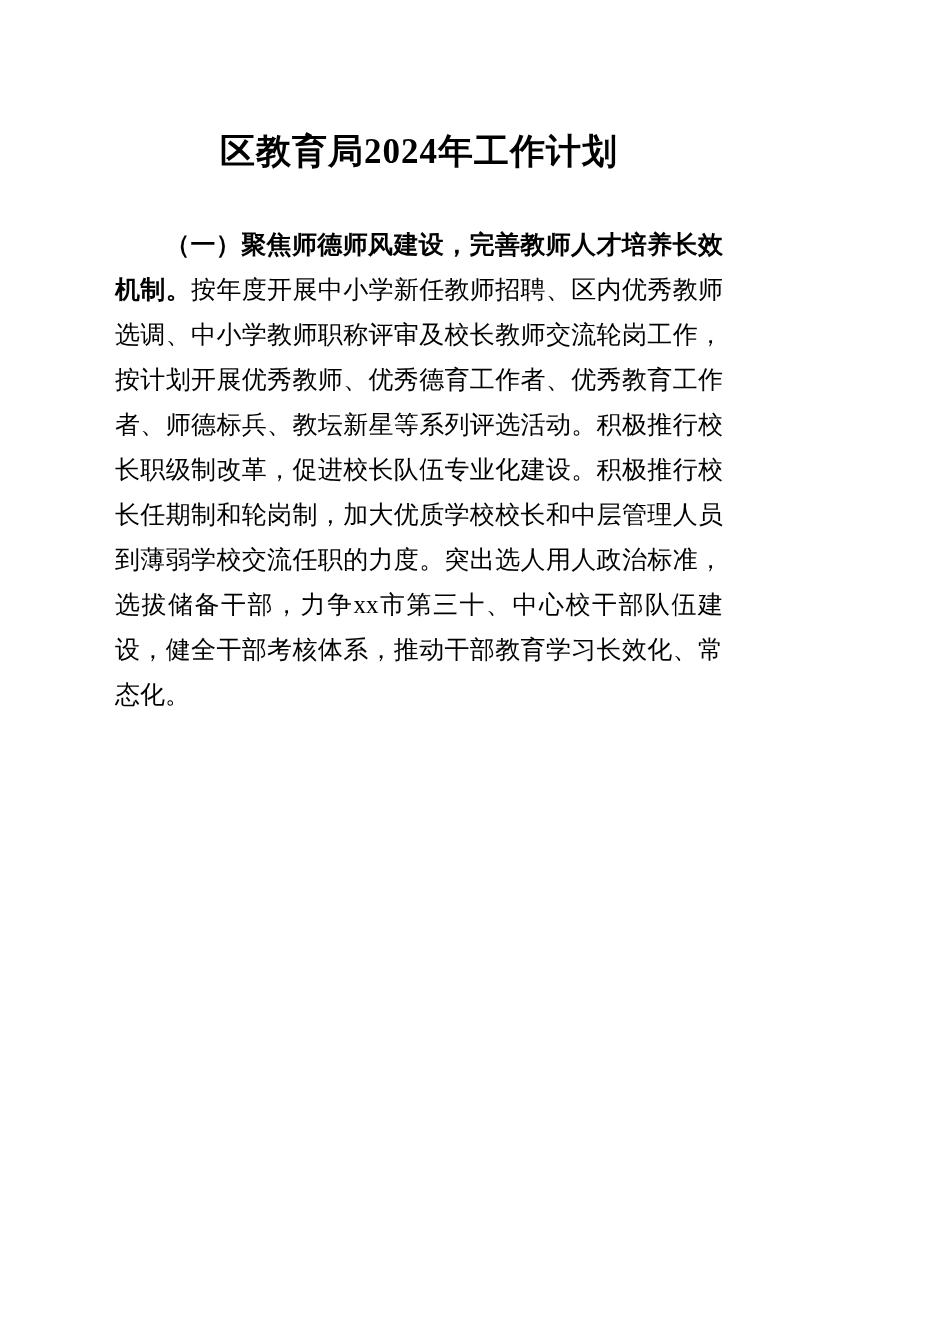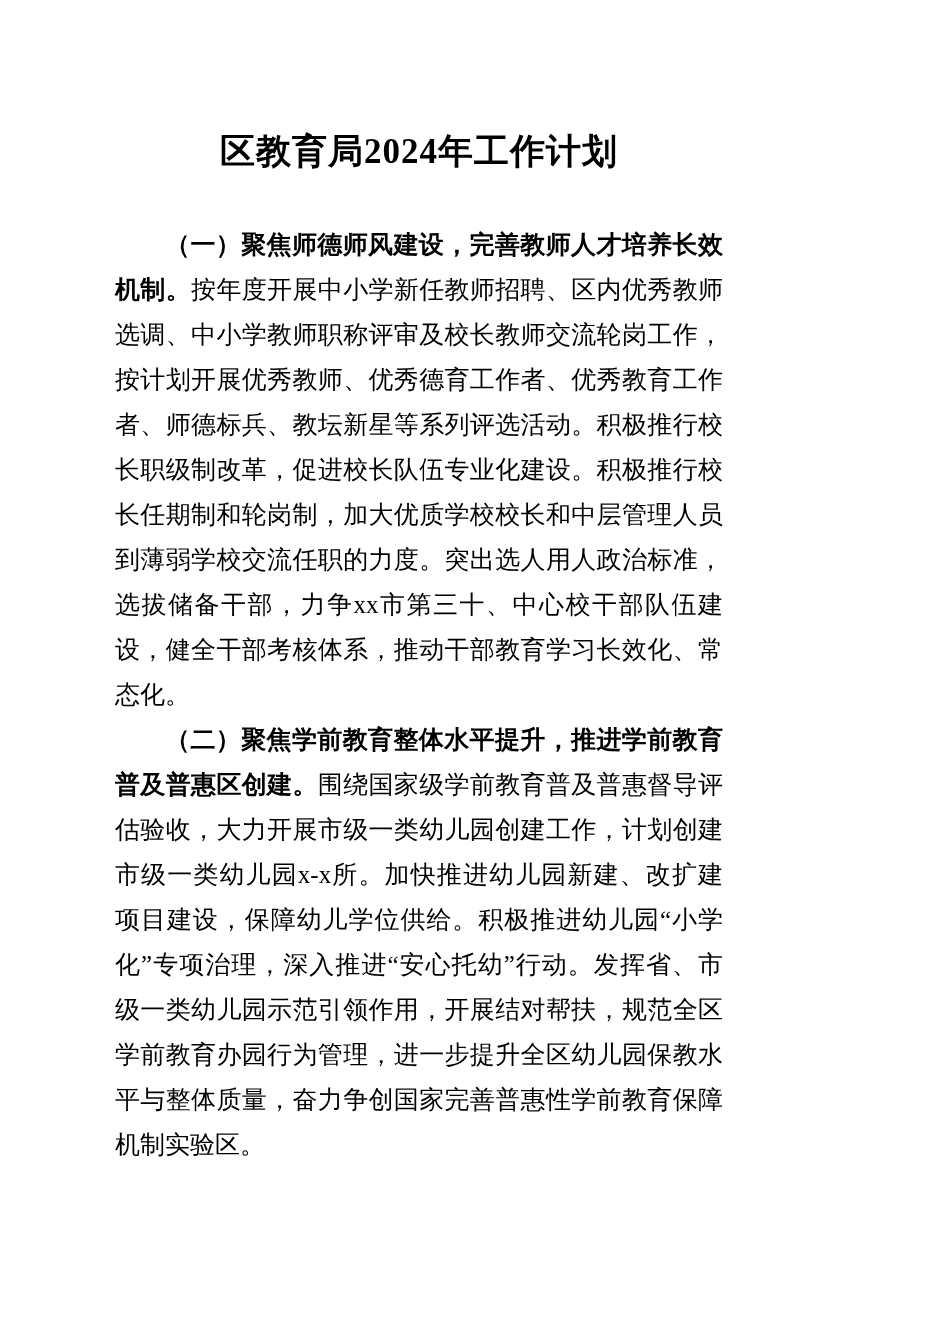--- a/index.html
+++ b/index.html
@@ -44,15 +44,14 @@
   }
 </style>
 </head>
 <body>
 
 <div class="page">
   <h1 class="doc-title">区教育局2024年工作计划</h1>
 
   <p class="para"><b class="para-heading">（一）聚焦师德师风建设，完善教师人才培养长效机制。</b><span class="para-body">按年度开展中小学新任教师招聘、区内优秀教师选调、中小学教师职称评审及校长教师交流轮岗工作，按计划开展优秀教师、优秀德育工作者、优秀教育工作者、师德标兵、教坛新星等系列评选活动。积极推行校长职级制改革，促进校长队伍专业化建设。积极推行校长任期制和轮岗制，加大优质学校校长和中层管理人员到薄弱学校交流任职的力度。突出选人用人政治标准，选拔储备干部，力争xx市第三十、中心校干部队伍建设，健全干部考核体系，推动干部教育学习长效化、常态化。</span></p>
 
-  <p class="para"><b class="para-heading">（二）聚焦学前教育整体水平提升，推进学前教育普及普惠区创建。</b><span class="para-body">围绕国家级学前教育普及普惠督导评估验收，大力开展市级一类幼儿园创建工作，计划创建市级一类幼儿园x-x所。加快推进幼儿园新建、改扩建项目建设，保障幼儿学位供给。积极推进幼儿园“小学化”专项治理，深入推进“安心托幼”行动。发挥省、市级一类幼儿园示范引领作用，开展结对帮扶，规范全区学前教育办园行为管理，进一步提升全区幼儿园保教水平与整体质量，奋力争创国家完善普惠性学前教育保障机制实验区。</span></p>
 
 </div>
 
 </body></html>

